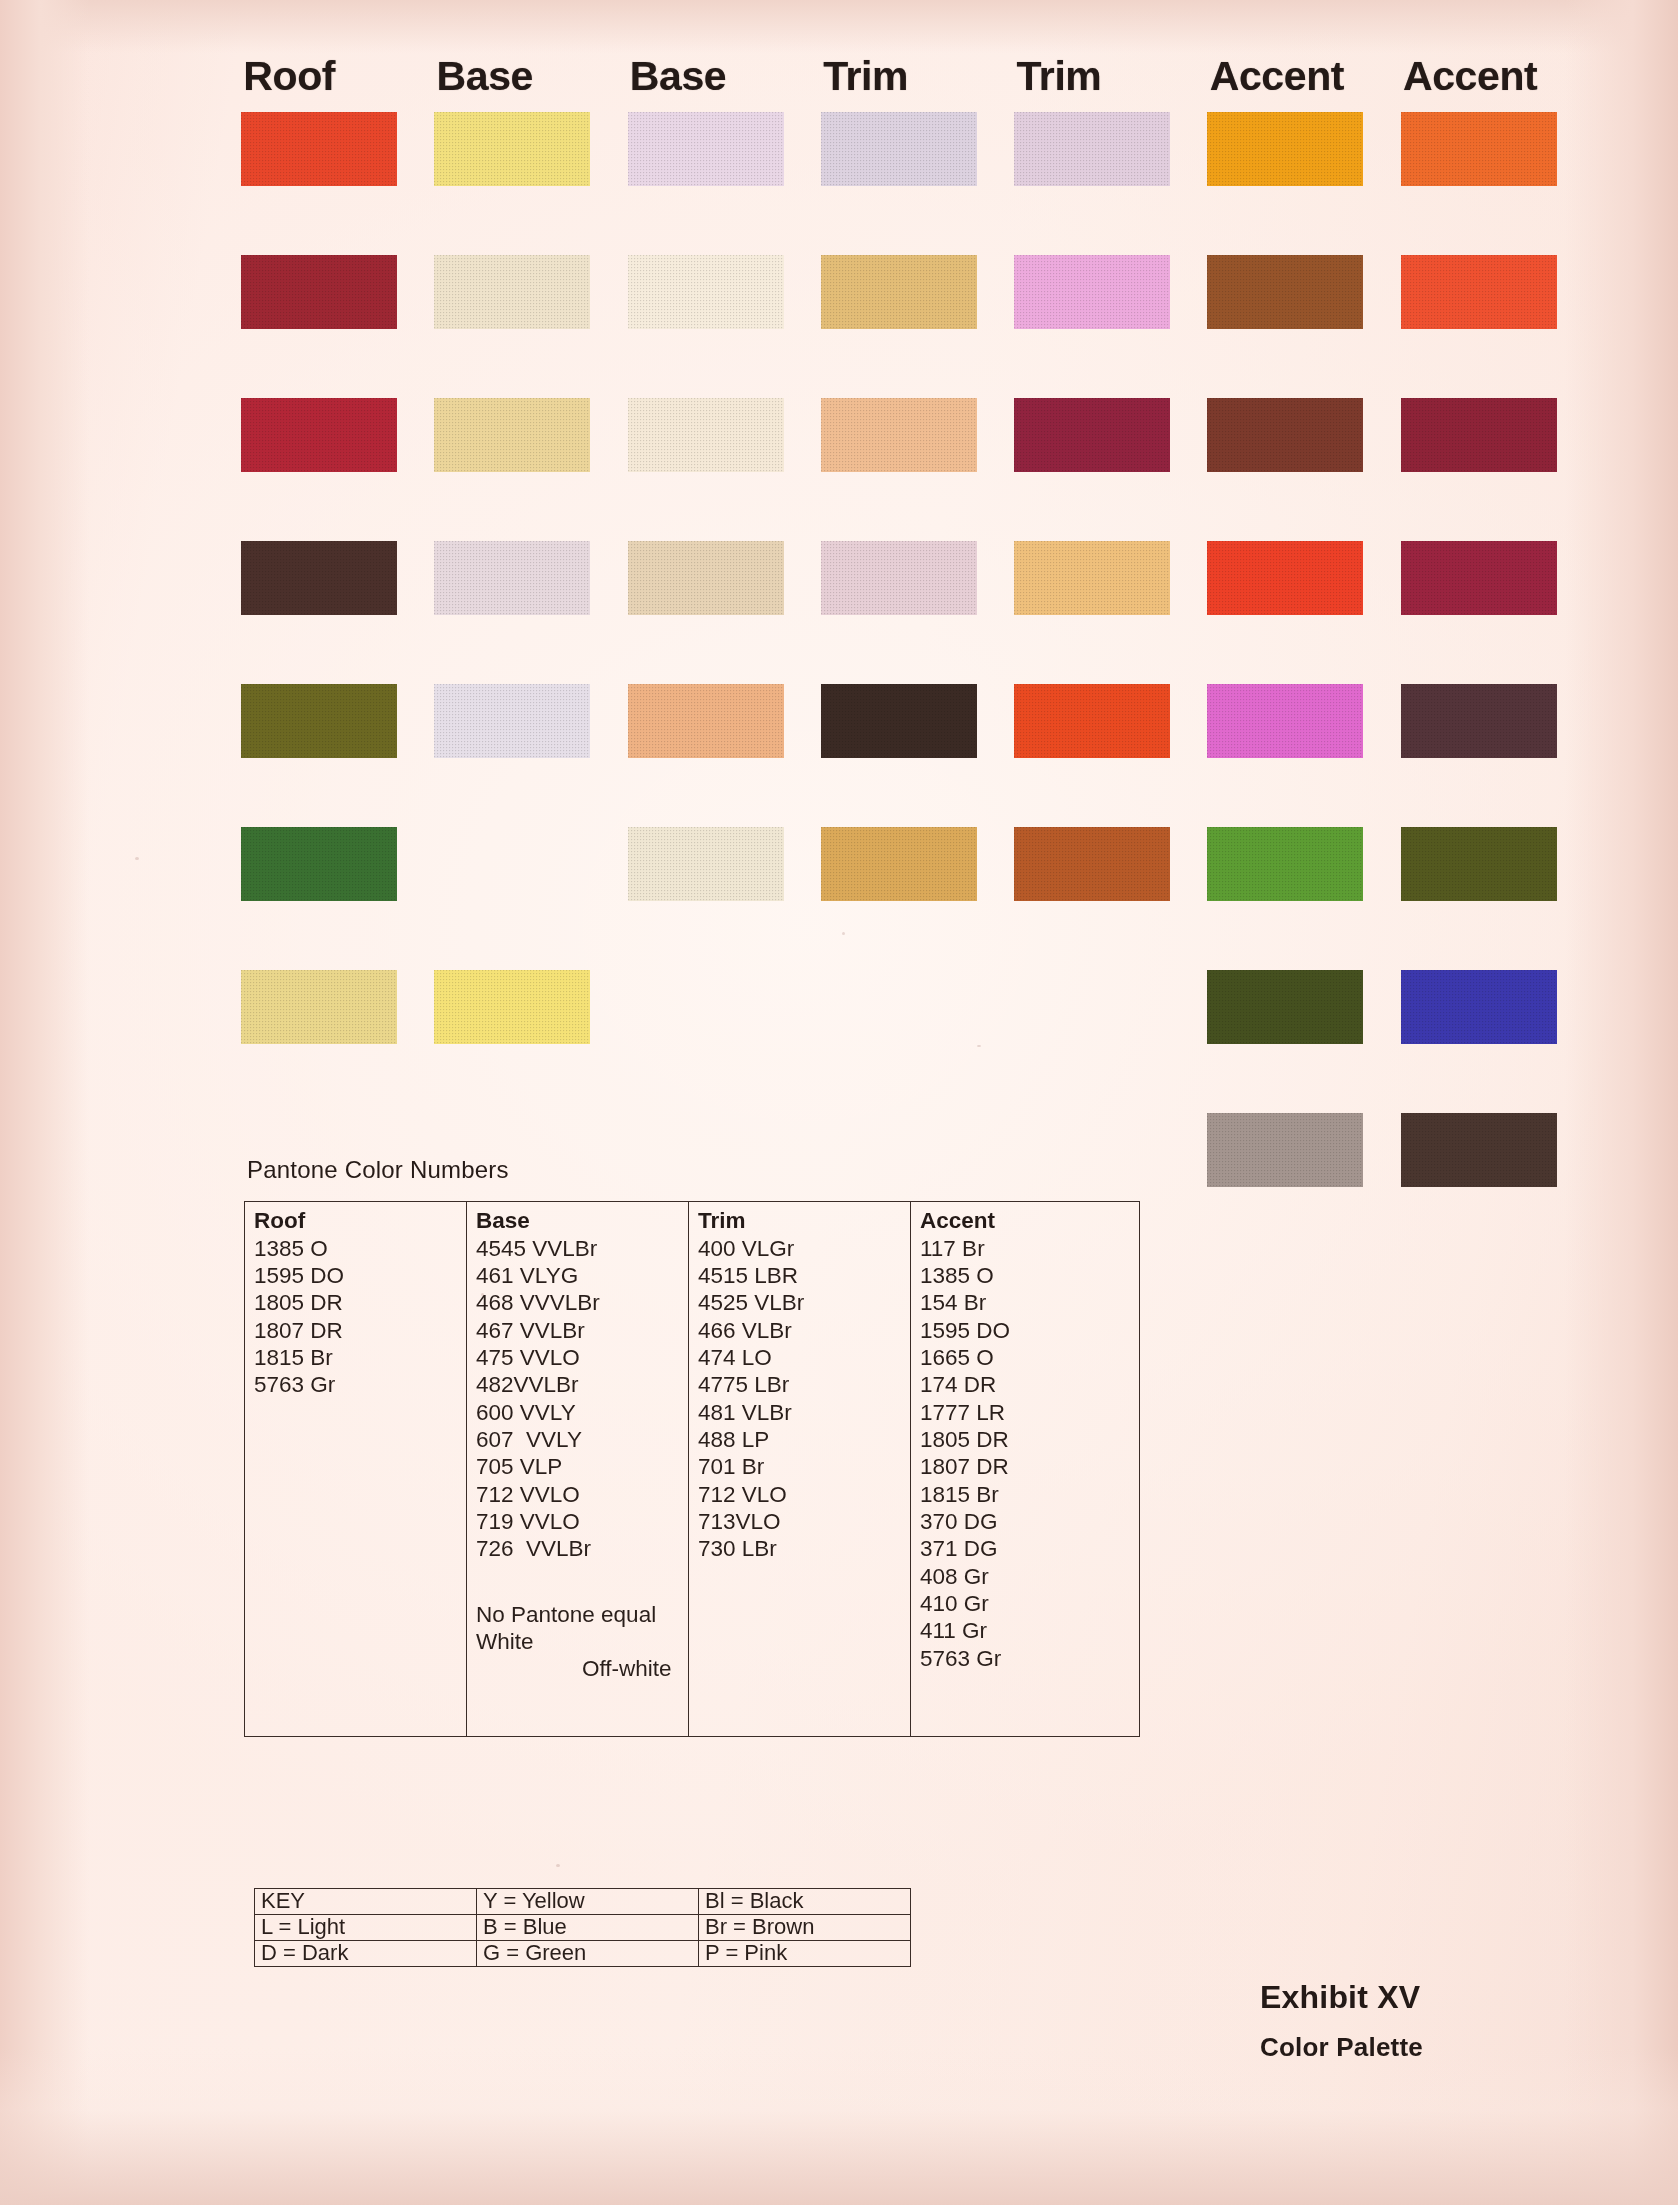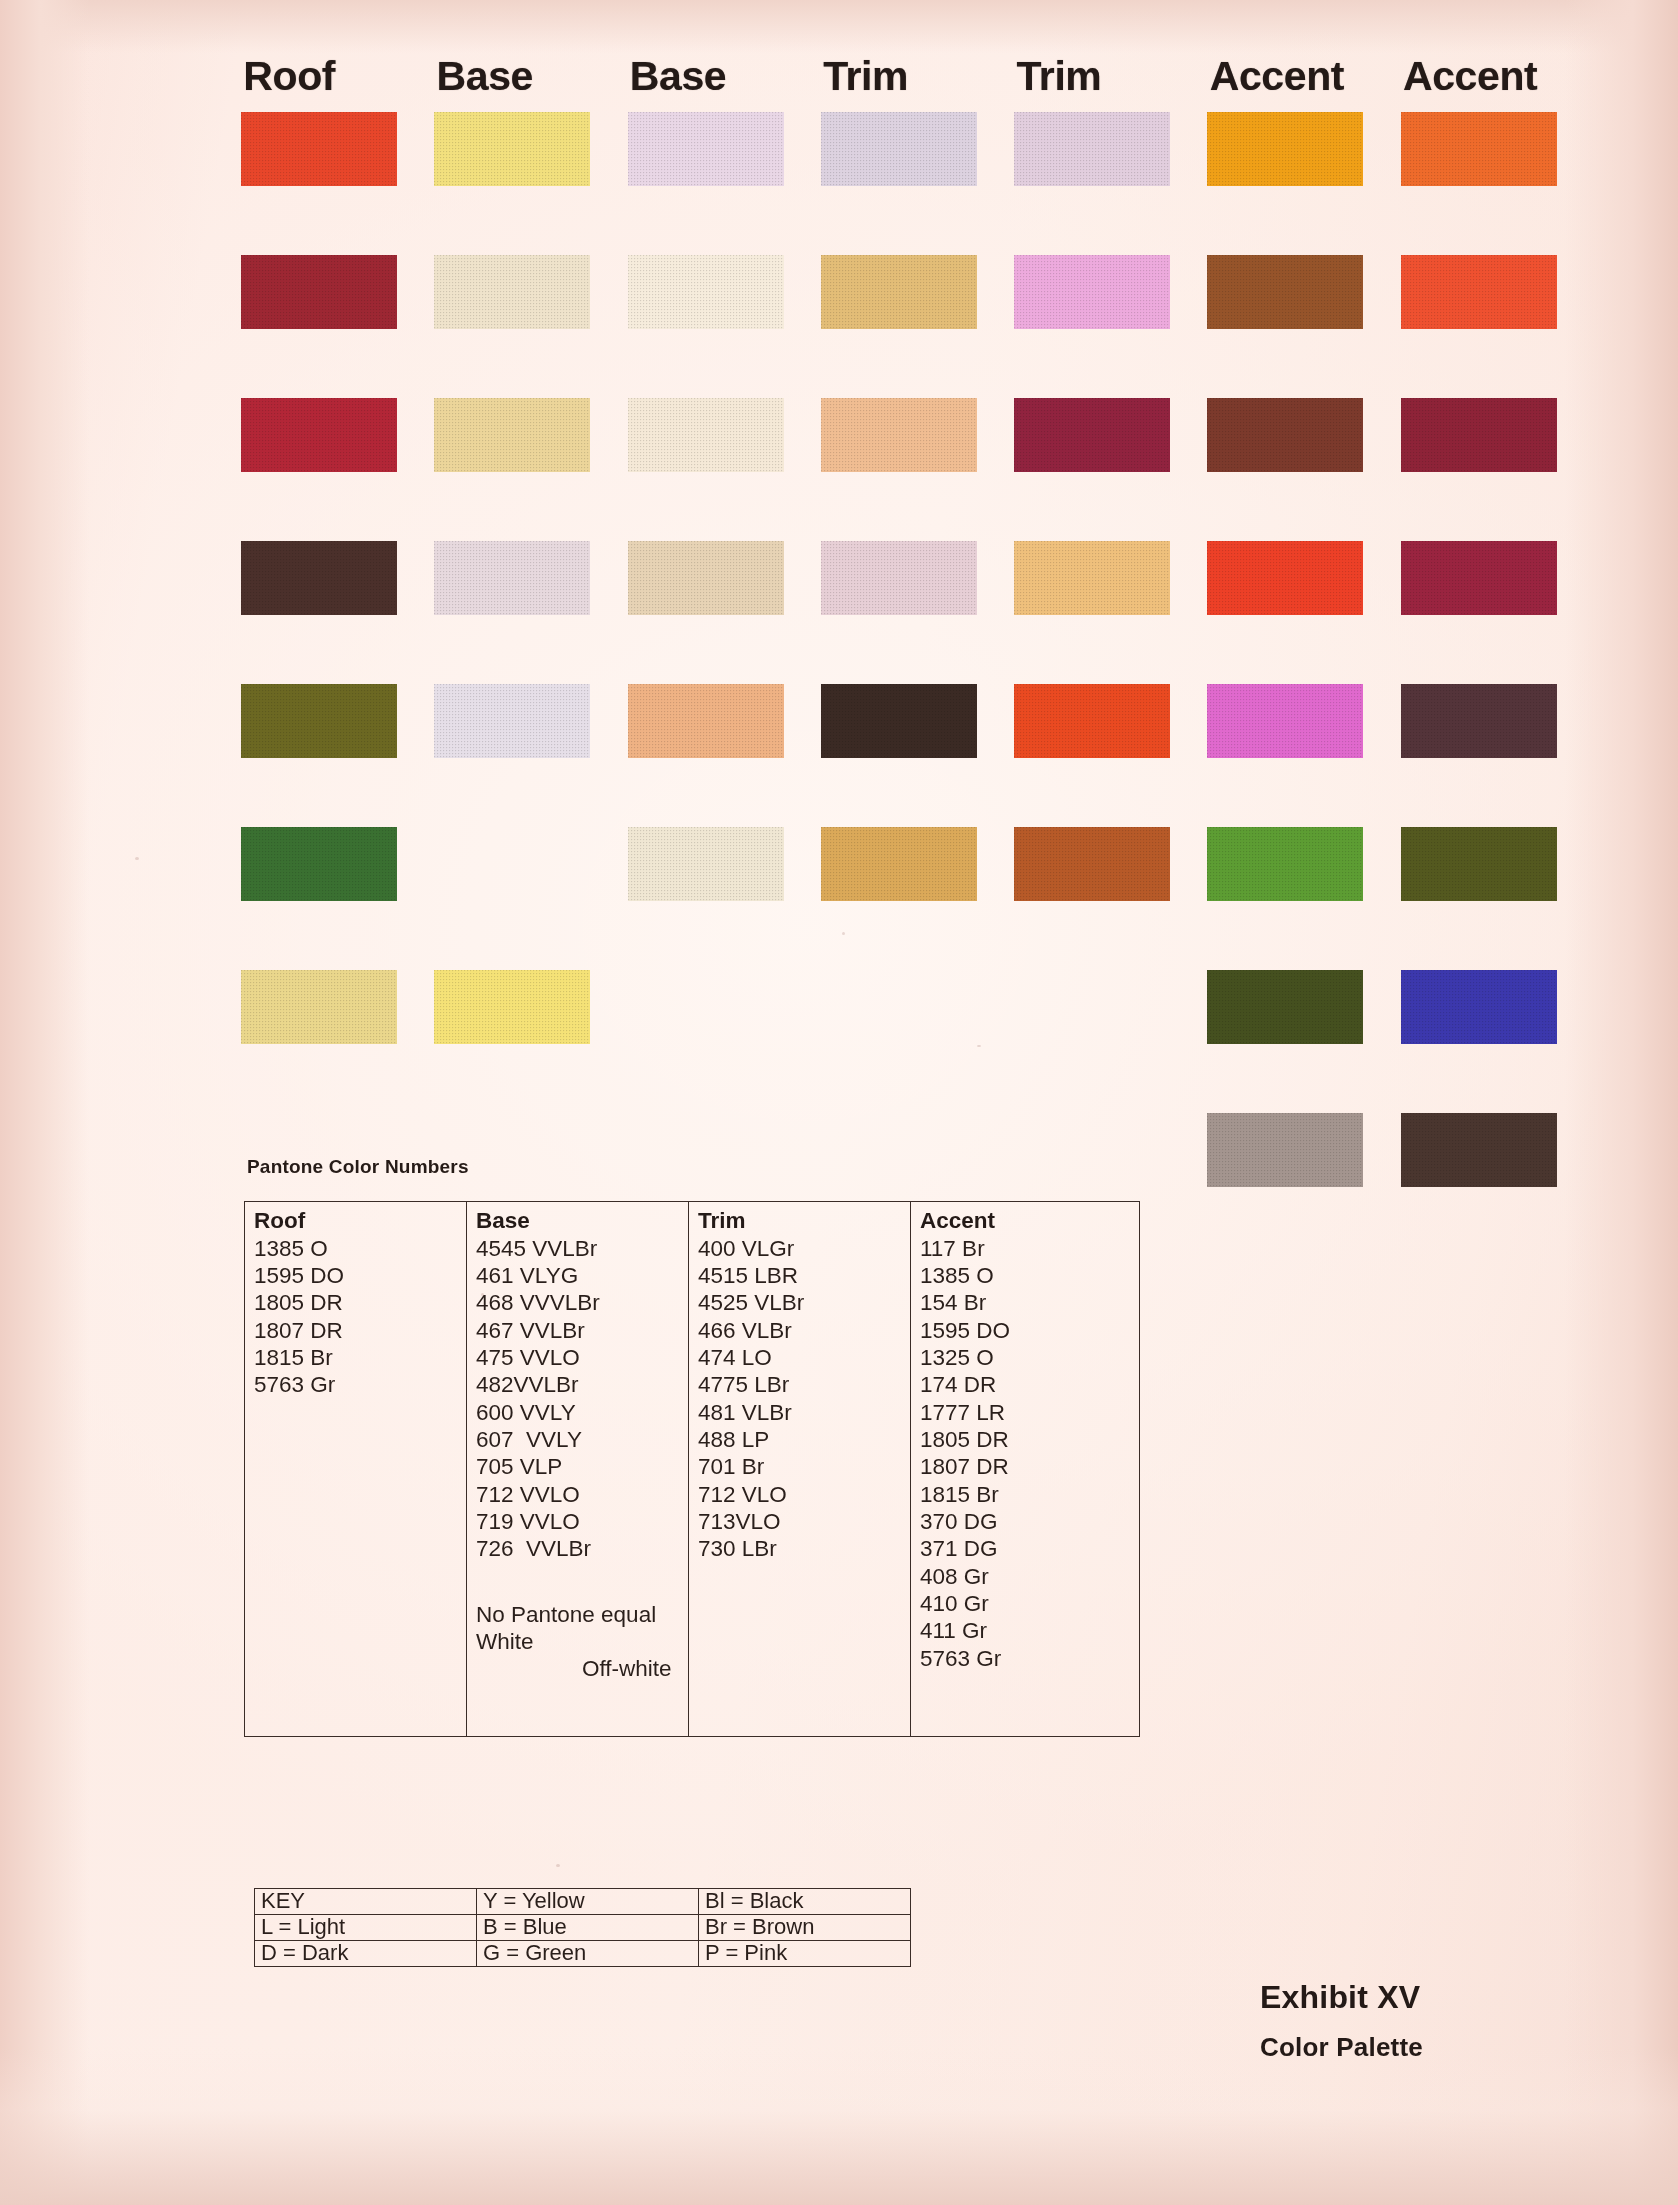--- a/index.html
+++ b/index.html
@@ -109,22 +109,22 @@
     background-size: 3px 3px, 3.8px 3.8px;
     mix-blend-mode: multiply;
     opacity: 0.85;
   }
 
   
   #pantone-caption {
     position: absolute;
     left: 247px;
     top: 1156px;
-    font-size: 19px;
-    font-weight: bold;
+    font-size: 24px;
+    font-weight: normal;
     color: #261b17;
     letter-spacing: 0.2px;
   }
   #pantone-table {
     position: absolute;
     left: 244px;
     top: 1201px;
     width: 894px;
     height: 534px;
     border: 1.5px solid #3a2c27;
@@ -439,21 +439,21 @@
           <div class="pt-item">712 VLO</div>
           <div class="pt-item">713VLO</div>
           <div class="pt-item">730 LBr</div>
         </div>
         <div class="pt-col">
           <div class="pt-head">Accent</div>
           <div class="pt-item">117 Br</div>
           <div class="pt-item">1385 O</div>
           <div class="pt-item">154 Br</div>
           <div class="pt-item">1595 DO</div>
-          <div class="pt-item">1325 O</div>
+          <div class="pt-item">1665 O</div>
           <div class="pt-item">174 DR</div>
           <div class="pt-item">1777 LR</div>
           <div class="pt-item">1805 DR</div>
           <div class="pt-item">1807 DR</div>
           <div class="pt-item">1815 Br</div>
           <div class="pt-item">370 DG</div>
           <div class="pt-item">371 DG</div>
           <div class="pt-item">408 Gr</div>
           <div class="pt-item">410 Gr</div>
           <div class="pt-item">411 Gr</div>

